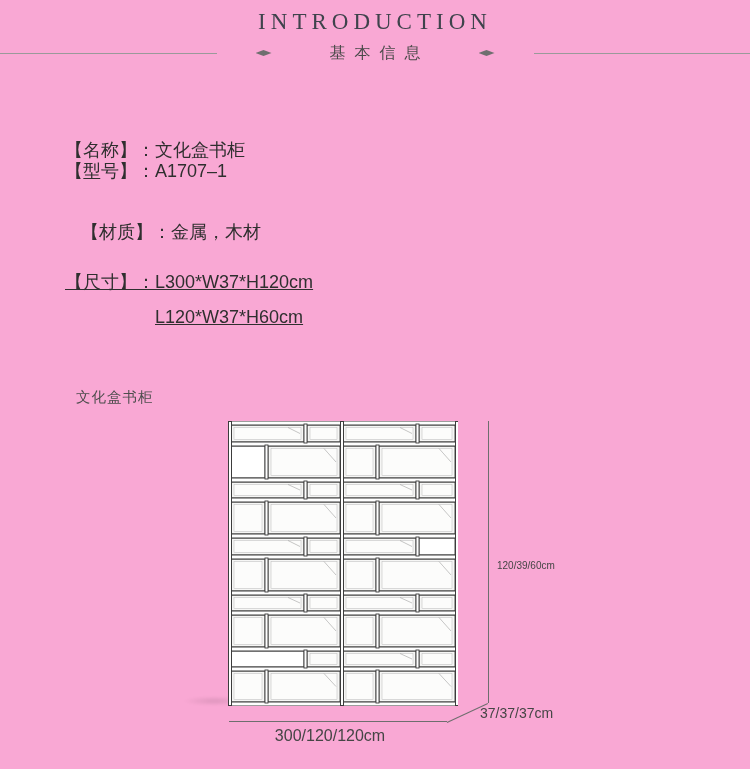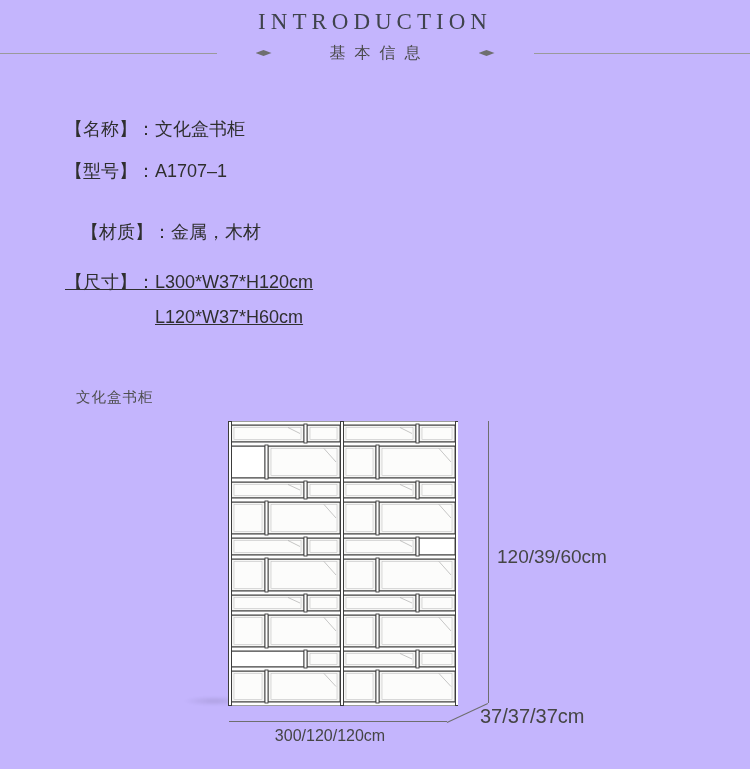--- a/index.html
+++ b/index.html
@@ -1,20 +1,20 @@
 <!DOCTYPE html>
 <html><head>
 <meta charset="utf-8">
 <style>
   * { margin:0; padding:0; box-sizing:border-box; }
   html,body { background:#ffffff; }
   body { font-family:"Liberation Sans","DejaVu Sans",sans-serif; }
   .page {
     position:relative; width:750px; height:769px; margin:0 auto;
-    background:#c4b5fd; overflow:hidden;
+    background:#f9a8d4; overflow:hidden;
   }
 
   
   .title {
     position:absolute; top:9px; left:0; width:100%;
     text-align:center;
     font-family:"Liberation Serif","DejaVu Serif",serif;
     font-size:23px; font-weight:400;
     letter-spacing:5px; color:#3f434c;
   }
@@ -36,21 +36,21 @@
 
   
   .spec-row {
     position:absolute; left:65px;
     display:flex; align-items:flex-start;
     font-size:18px; color:#2f2f2f; line-height:24px;
     white-space:nowrap;
   }
   .spec-row .spec-label { flex:0 0 auto; }
   .spec-row .spec-value { flex:0 0 auto; }
-  .row-name     { top:117px;text-align:center; }
+  .row-name     { top:138px;text-align:center; }
   .row-model    { top:159px;align-items:center; }
   .row-material { top:220px;margin-left:16px; }
   .row-size     { top:270px;text-decoration:underline; }
   .size-lines .size-line { line-height:24px; margin-bottom:11px; }
 
   
   .figure-caption {
     position:absolute; left:76px; top:388px;
     font-size:14.5px; color:#4d4d4d; letter-spacing:1px;
   }
@@ -63,22 +63,22 @@
 
   
   .dim-line { position:absolute; background:#6e6e6e; }
   .dim-vline { left:488px; top:421px; width:1px; height:282px; }
   .dim-hline { left:229px; top:721px; width:218px; height:1px; }
   .dim-diag  {
     left:447px; top:722px; width:45px; height:1px;
     transform:rotate(-24.9deg); transform-origin:left center;
   }
   .dim-label { position:absolute; color:#454545; white-space:nowrap; }
-  .dim-label-height { left:497px; top:546px; font-size:19px; }
-  .dim-label-depth  { left:480px; top:705px; font-size:20px; }
+  .dim-label-height { left:497px; top:560px; font-size:10px; }
+  .dim-label-depth  { left:480px; top:705px; font-size:14px; }
   .dim-label-width  {
     left:221px; top:727px; width:218px; text-align:center; font-size:16px;
   }
 </style>
 </head>
 <body>
 
 <div class="page">
 
   <div class="title">INTRODUCTION</div>

